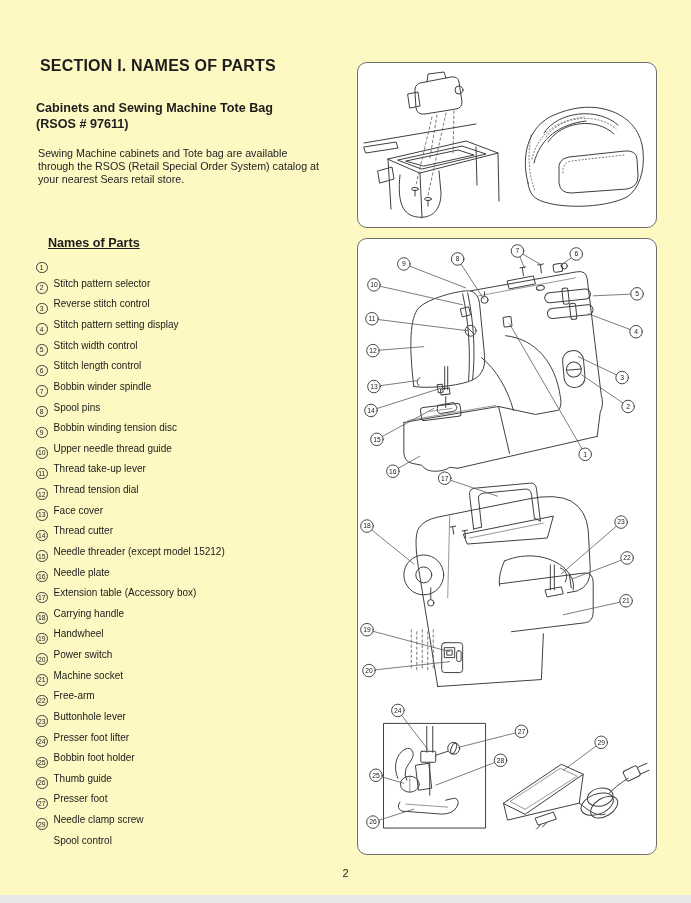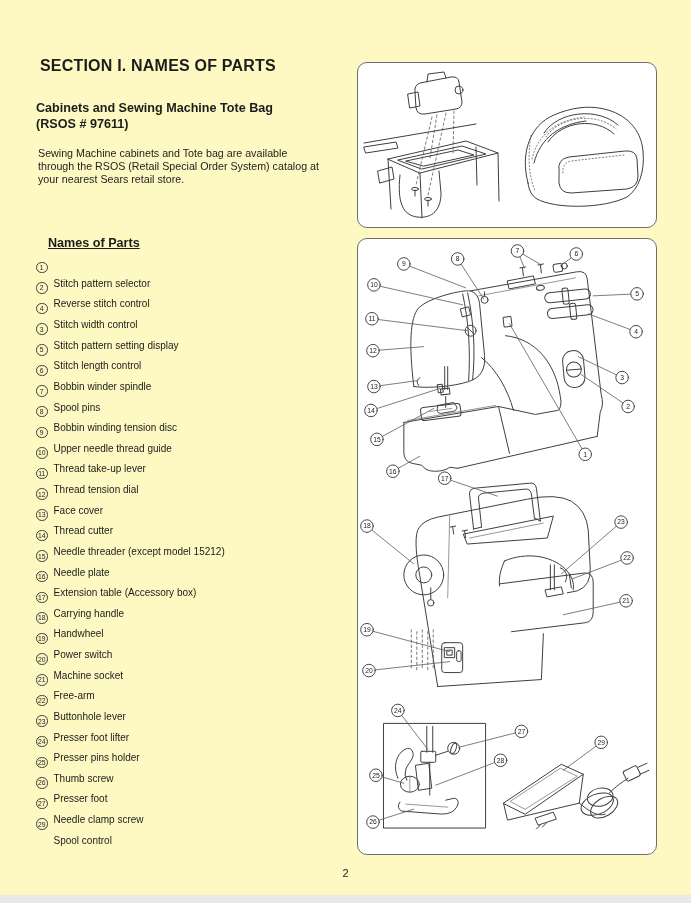--- a/index.html
+++ b/index.html
@@ -53,28 +53,28 @@
   <ul class="abs parts-list">
       <li>
         <span class="badge">1</span>
         <span class="lbl">Stitch pattern selector</span>
       </li>
       <li>
         <span class="badge">2</span>
         <span class="lbl">Reverse stitch control</span>
       </li>
       <li>
+        <span class="badge">3</span>
+        <span class="lbl">Stitch pattern setting display</span>
+      </li>
+      <li>
         <span class="badge">4</span>
         <span class="lbl">Stitch width control</span>
       </li>
       <li>
-        <span class="badge">3</span>
-        <span class="lbl">Stitch pattern setting display</span>
-      </li>
-      <li>
         <span class="badge">5</span>
         <span class="lbl">Stitch length control</span>
       </li>
       <li>
         <span class="badge">6</span>
         <span class="lbl">Bobbin winder spindle</span>
       </li>
       <li>
         <span class="badge">7</span>
         <span class="lbl">Spool pins</span>
@@ -138,25 +138,25 @@
       <li>
         <span class="badge">22</span>
         <span class="lbl">Buttonhole lever</span>
       </li>
       <li>
         <span class="badge">23</span>
         <span class="lbl">Presser foot lifter</span>
       </li>
       <li>
         <span class="badge">24</span>
-        <span class="lbl">Presser pins holder</span>
+        <span class="lbl">Bobbin foot holder</span>
       </li>
       <li>
         <span class="badge">25</span>
-        <span class="lbl">Thumb screw</span>
+        <span class="lbl">Thumb guide</span>
       </li>
       <li>
         <span class="badge">26</span>
         <span class="lbl">Presser foot</span>
       </li>
       <li>
         <span class="badge">27</span>
         <span class="lbl">Needle clamp screw</span>
       </li>
       <li>

